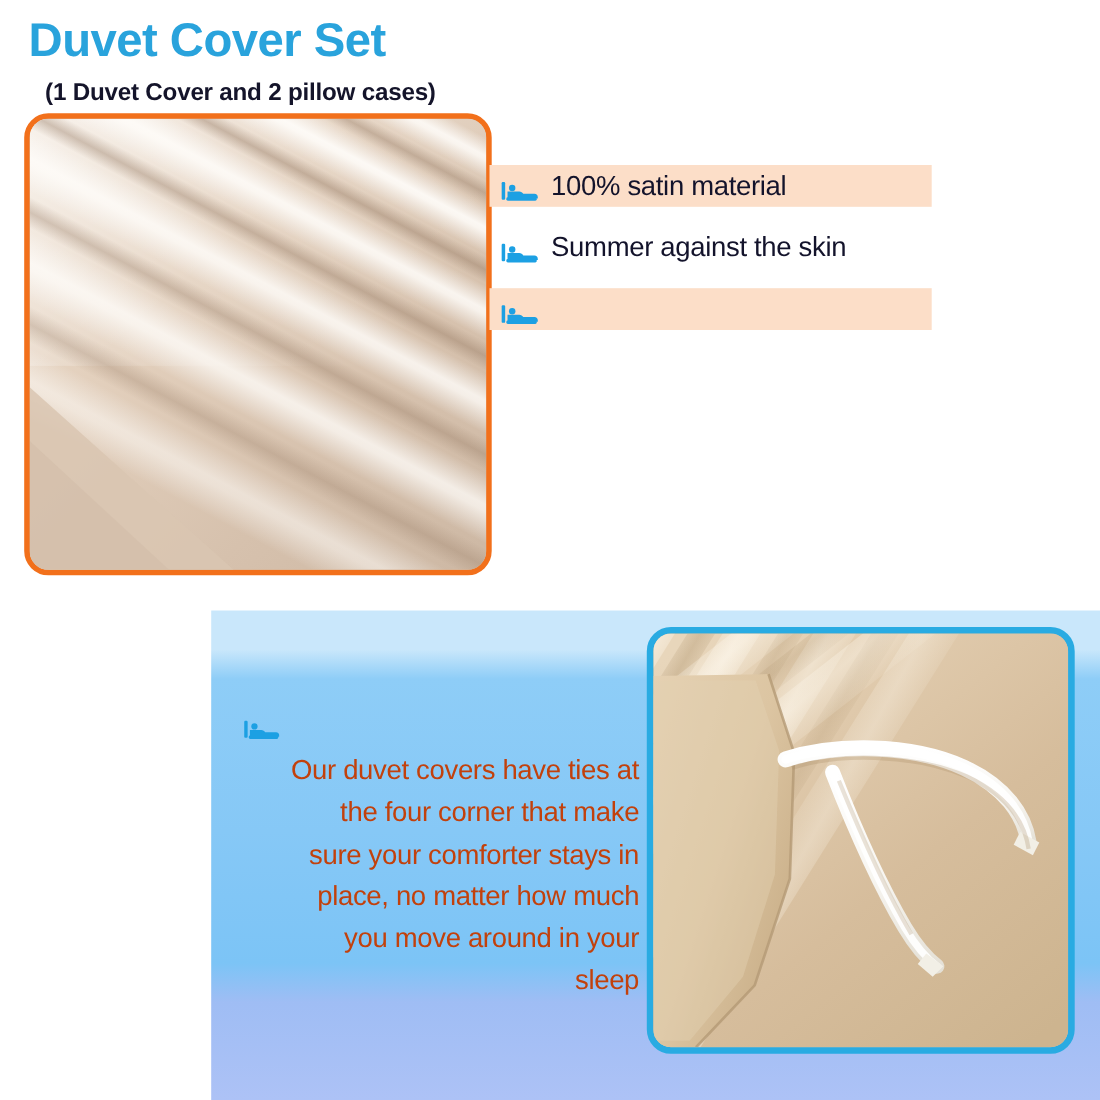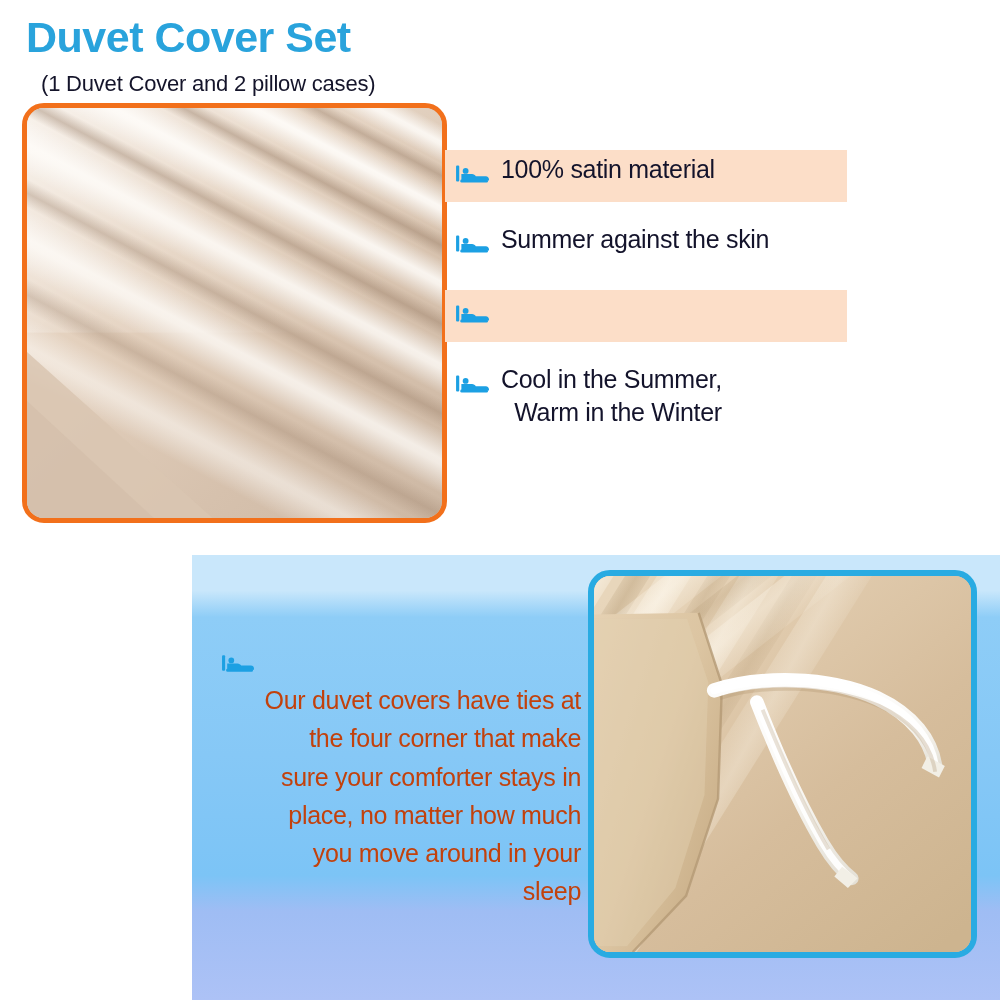--- a/index.html
+++ b/index.html
@@ -12,37 +12,37 @@
   #stage{position:relative;width:1000px;height:1000px;overflow:hidden;background:#fff;text-align:right;}
 
   
   .title{
     position:absolute;left:26px;top:16px;
     font-size:43px;font-weight:bold;letter-spacing:-0.5px;
     color:#29a3dc;line-height:1.0;white-space:nowrap;
   }
   .subtitle{
     position:absolute;left:41px;top:71px;
-    font-size:22px;font-weight:400;color:#14142a;
+    font-size:22px;font-weight:700;color:#14142a;
     white-space:nowrap;letter-spacing:-0.2px;
   }
 
   
   .photo-satin{
     position:absolute;left:22px;top:103px;width:425px;height:420px;
     border:5px solid #f2701b;border-radius:22px;
     box-sizing:border-box;overflow:hidden;background:#d8c4b0;
   }
   .satin-canvas{position:absolute;inset:0;}
 
   
   .features{position:absolute;left:445px;top:150px;width:440px;}
   .feat-row{
     position:relative;display:flex;align-items:flex-start;
-    height:52px;padding-left:10px;box-sizing:border-box;
+    height:38px;padding-left:10px;box-sizing:border-box;
   }
   .feat-row.band{background:#fcdec8;width:402px;}
   .feat-row.two-line{height:78px;}
   .feat-gap{height:18px;}
   .bed-ico{
     flex:0 0 auto;width:34px;height:34px;margin-top:6px;margin-right:12px;
   }
   .feat-text{
     font-size:25px;color:#13132b;line-height:1.32;
     letter-spacing:-0.3px;padding-top:3px;white-space:pre-line;
@@ -167,32 +167,20 @@
           <rect x="2" y="10" width="6" height="30" rx="2"></rect>
           <circle cx="20" cy="20" r="5.5"></circle>
           <path d="M12 26h20c3 0 6 2 7 4h19c3.5 0 6 2.5 6 6v2H12z"></path>
           <rect x="10" y="36" width="52" height="6" rx="2.5"></rect>
         </g>
       </svg>
     </div>
 
     <div class="feat-gap"></div>
 
-    <div class="feat-row two-line">
-      <svg class="bed-ico" viewBox="0 0 64 48">
-        <g fill="#1ca0e3">
-          <rect x="2" y="10" width="6" height="30" rx="2"></rect>
-          <circle cx="20" cy="20" r="5.5"></circle>
-          <path d="M12 26h20c3 0 6 2 7 4h19c3.5 0 6 2.5 6 6v2H12z"></path>
-          <rect x="10" y="36" width="52" height="6" rx="2.5"></rect>
-        </g>
-      </svg>
-      <div class="feat-text">Cool in the Summer,
-Warm in the Winter</div>
-    </div>
 
   </div>
 
   <div class="bottom-panel"></div>
 
   <div class="bottom-text">
     <svg class="bed-ico" viewBox="0 0 64 48">
       <g fill="#1ca0e3">
         <rect x="2" y="10" width="6" height="30" rx="2"></rect>
         <circle cx="20" cy="20" r="5.5"></circle>

